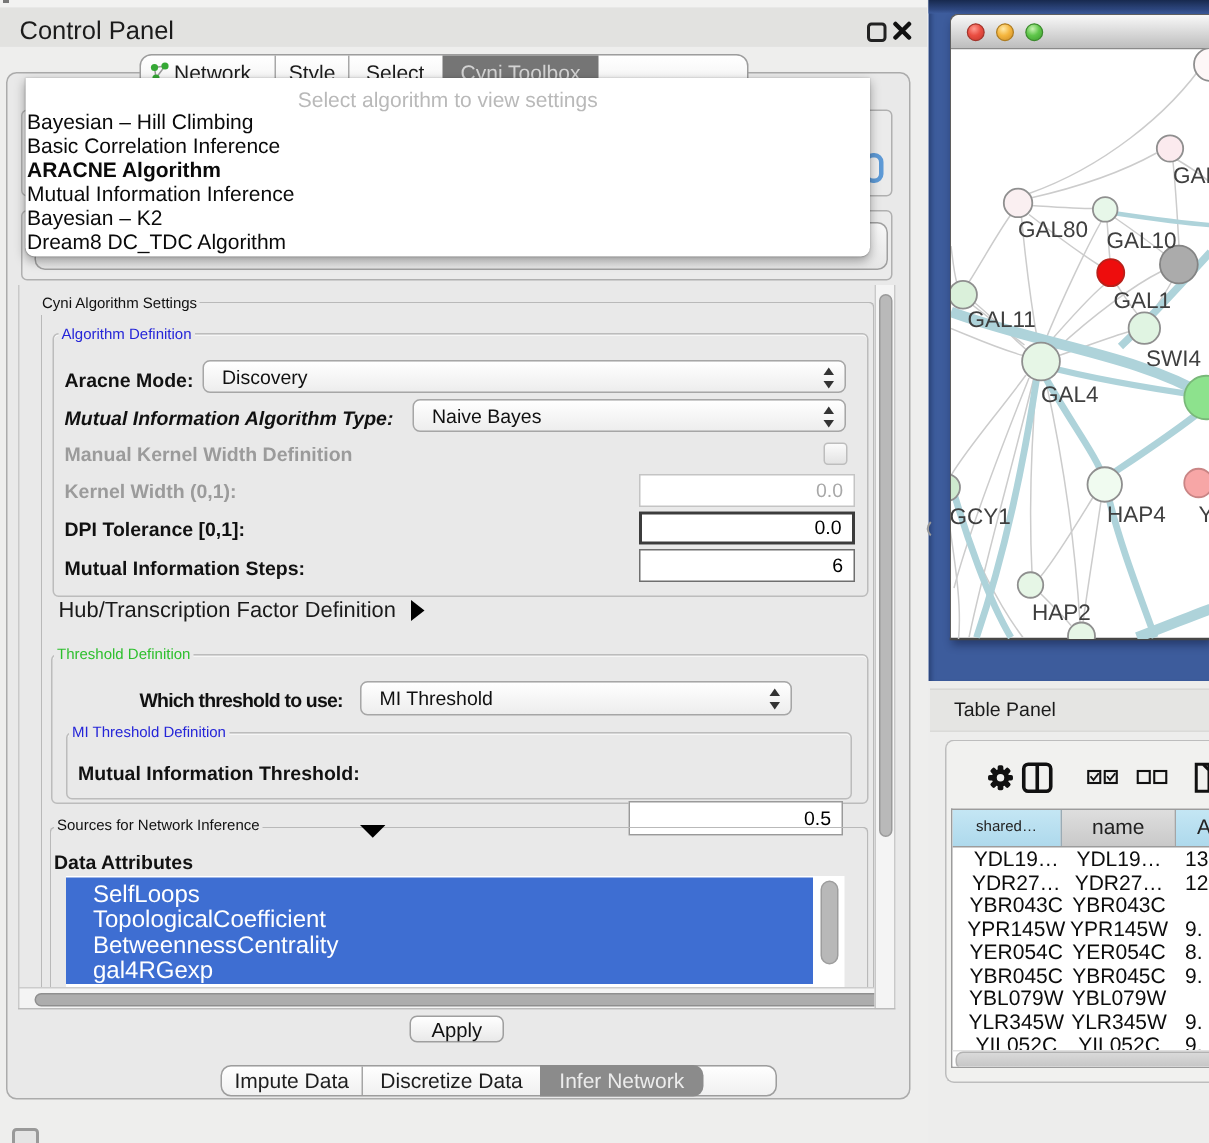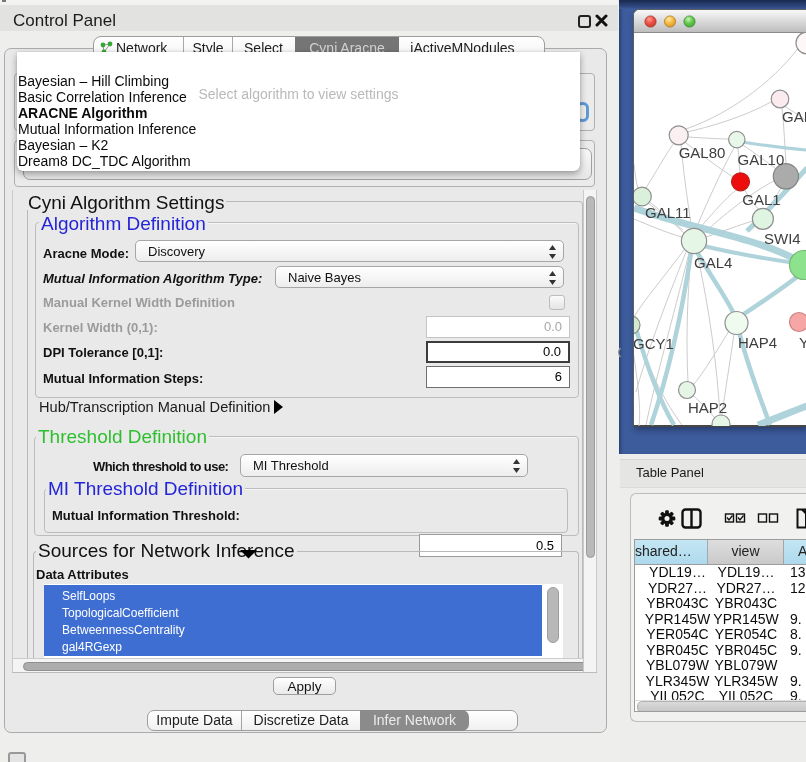--- a/index.html
+++ b/index.html
@@ -1,21 +1,21 @@
 <!DOCTYPE html>
 <html><head>
 <meta charset="utf-8">
 <style>
   html,body{margin:0;padding:0;}
   body{width:806px;height:762px;position:relative;overflow:hidden;
        background:#ededec;font-family:"Liberation Sans",sans-serif;
        -webkit-font-smoothing:antialiased;}
   .abs{position:absolute;}
   .etched{border:1px solid #bcbcbc;border-radius:4px;box-shadow:inset 0 1px 0 rgba(255,255,255,.6);}
-  .glabel{position:absolute;background:#e9e9e9;padding:0 2px;font-size:19px;line-height:15px;}
+  .glabel{position:absolute;background:#e9e9e9;padding:0 2px;font-size:10px;line-height:15px;}
   .blabel{position:absolute;font-size:13px;font-weight:bold;color:#111;}
   .field{position:absolute;background:#fff;font-size:13px;text-align:right;line-height:20px;padding-right:7px;box-sizing:border-box;}
   .combo{position:absolute;background:linear-gradient(#ffffff,#ededed);border:1px solid #a6a6a6;border-radius:5px;box-sizing:border-box;font-size:13px;color:#111;}
   .combo .ctext{position:absolute;left:12px;top:3px;}
   .combo svg{position:absolute;right:6px;top:3px;}
 </style>
 </head>
 <body>
 
 <div class="abs" style="left:0;top:0;width:618px;height:5px;background:#f2f2f1;"></div>
@@ -64,21 +64,21 @@
 
 <div class="blabel" style="left:43px;top:320px;color:#9b9b9b;">Kernel Width (0,1):</div>
 <div class="field" style="left:426px;top:316px;width:144px;height:22px;border:1px solid #c4c4c4;color:#a8a8a8;">0.0</div>
 
 <div class="blabel" style="left:43px;top:345px;">DPI Tolerance [0,1]:</div>
 <div class="field" style="left:426px;top:341px;width:144px;height:22px;border:2px solid #3c3c3c;color:#000;line-height:18px;">0.0</div>
 
 <div class="blabel" style="left:43px;top:371px;">Mutual Information Steps:</div>
 <div class="field" style="left:426px;top:366px;width:144px;height:22px;border:1px solid #6f6f6f;color:#000;">6</div>
 
-<div class="abs" style="left:39px;top:399px;font-size:14.6px;color:#1a1a1a;">Hub/Transcription Manual Definition</div>
+<div class="abs" style="left:39px;top:399px;font-size:14.6px;color:#1a1a1a;">Hub/Transcription Factor Definition</div>
 <svg class="abs" style="left:273px;top:400px;" width="11" height="14" viewBox="0 0 11 14">
     <path d="M1 0 L10 7 L1 14 Z" fill="#000"></path>
   </svg>
 
 <div class="abs etched" style="left:34px;top:436px;width:543px;height:98px;"></div>
 <div class="glabel" style="left:36px;top:429px;color:#2ebf2e;">Threshold Definition</div>
 
 <div class="blabel" style="left:93px;top:459px;letter-spacing:-0.55px;">Which threshold to use:</div>
 <div class="combo" style="left:240px;top:454px;width:288px;height:23px;">
   <span class="ctext">MI Threshold</span>
@@ -97,58 +97,57 @@
 <div class="abs" style="left:33px;top:551px;width:544px;height:117px;border:1px solid #b9b9b9;border-bottom:none;border-radius:4px 4px 0 0;"></div>
 <div class="glabel" style="left:36px;top:543px;color:#111;">Sources for Network Inference</div>
 <svg class="abs" style="left:240px;top:550px;" width="17" height="9" viewBox="0 0 17 9">
     <path d="M0 0 L17 0 L8.5 8.5 Z" fill="#000"></path>
   </svg>
 
 <div class="blabel" style="left:36px;top:567px;">Data Attributes</div>
 
 <div class="abs" style="left:44px;top:584px;width:519px;height:74px;background:#fff;"></div>
 <div class="abs" style="left:44px;top:585px;width:498px;height:71px;background:#3e6ed2;"></div>
-<div class="abs" style="left:62px;top:588px;width:460px;font-size:12px;color:#fff;line-height:17px;">SelfLoops<br>TopologicalCoefficient<br>BetweennessCentrality<br>gal4RGexp</div>
+<div class="abs" style="left:62px;top:588px;width:460px;font-size:16px;color:#fff;line-height:17px;">SelfLoops<br>TopologicalCoefficient<br>BetweennessCentrality<br>gal4RGexp</div>
 <div class="abs" style="left:547px;top:587px;width:12px;height:56px;background:#b8b8b8;border:1px solid #9d9d9d;border-radius:6px;box-sizing:border-box;"></div>
 
 <div class="abs" style="left:12px;top:658px;width:571px;height:14px;background:#f4f4f4;border-top:1px solid #ccc;"></div>
 <div class="abs" style="left:23px;top:662px;width:570px;height:9px;background:#adadad;border:1px solid #8f8f8f;border-radius:5px;box-sizing:border-box;"></div>
 <div class="abs" style="left:12px;top:672px;width:585px;height:1px;background:#bbb;"></div>
 
 <div class="abs" style="left:12px;top:190px;width:1px;height:482px;background:#c9c9c9;"></div>
 
 <div class="abs" style="left:583px;top:190px;width:14px;height:482px;background:#f4f4f4;border-left:1px solid #c9c9c9;border-right:1px solid #c9c9c9;box-sizing:border-box;"></div>
 <div class="abs" style="left:585.5px;top:196px;width:9px;height:362px;background:#b9b9b9;border:1px solid #9a9a9a;border-radius:5px;box-sizing:border-box;"></div>
 
 <div class="abs" style="left:273px;top:677px;width:63px;height:18px;background:linear-gradient(#ffffff,#e9e9e9);border:1px solid #9f9f9f;border-radius:5px;font-size:13.5px;color:#111;text-align:center;line-height:17px;box-sizing:border-box;">Apply</div>
 
 <div class="abs" style="left:147px;top:710px;width:321px;height:19px;background:linear-gradient(#ffffff,#f0f0f0);border:1px solid #9d9d9d;border-radius:7px;font-size:14px;color:#1d1d1d;padding-left:48px;">
   <div class="abs" style="left:0;top:0;width:93px;height:19px;text-align:center;line-height:18px;border-right:1px solid #a5a5a5;">Impute Data</div>
   <div class="abs" style="left:94px;top:0;width:118px;height:19px;text-align:center;line-height:18px;">Discretize Data</div>
   <div class="abs" style="left:212px;top:-1px;width:109px;height:21px;background:#8b8b8b;border-radius:0 7px 7px 0;text-align:center;line-height:20px;color:#ececec;">Infer Network</div>
 </div>
 
-<div class="abs" style="left:93px;top:36px;width:452px;height:24px;background:linear-gradient(#ffffff,#f2f2f2);border:1px solid #9d9d9d;border-radius:8px;box-sizing:border-box;font-size:14px;color:#1d1d1d;">
+<div class="abs" style="left:93px;top:36px;width:406px;height:24px;background:linear-gradient(#ffffff,#f2f2f2);border:1px solid #9d9d9d;border-radius:8px;box-sizing:border-box;font-size:14px;color:#1d1d1d;">
   <div class="abs" style="left:0;top:0;width:89px;height:22px;line-height:22px;border-right:1px solid #a8a8a8;">
     <svg style="position:absolute;left:6px;top:4px;" width="13" height="14" viewBox="0 0 13 14">
       <path d="M3 4 L10 3 M3 4 L4 11 M10 3 L4 11" stroke="#9a9a9a" stroke-width="1"></path>
       <circle cx="3" cy="4" r="2.4" fill="#35a835"></circle>
         <circle cx="10" cy="3" r="2.4" fill="#35a835"></circle>
         <circle cx="4" cy="11" r="2.4" fill="#35a835"></circle>
     </svg>
     <span style="position:absolute;left:22px;">Network</span>
   </div>
   <div class="abs" style="left:90px;top:0;width:48px;height:22px;line-height:22px;text-align:center;border-right:1px solid #a8a8a8;">Style</div>
   <div class="abs" style="left:139px;top:0;width:61px;height:22px;line-height:22px;text-align:center;">Select</div>
-  <div class="abs" style="left:201px;top:0;width:104px;height:22px;line-height:22px;text-align:center;background:#757575;color:#d3d3d3;">Cyni Aracne</div>
-  <div class="abs" style="left:305px;top:0;width:127px;height:22px;line-height:22px;text-align:center;">jActiveMNodules</div>
+  <div class="abs" style="left:201px;top:0;width:104px;height:22px;line-height:22px;text-align:center;background:#757575;color:#d3d3d3;">Cyni Toolbox</div>
 </div>
 
 <div class="abs" style="left:17px;top:52px;width:563px;height:119px;background:#ffffff;border-radius:0 0 6px 6px;box-shadow:0 3px 7px rgba(0,0,0,.35),0 0 1px rgba(0,0,0,.3);"></div>
-<div class="abs" style="left:17px;top:58px;width:563px;font-size:14px;color:#b9b9b9;text-align:center;margin-top:28px;">Select algorithm to view settings</div>
+<div class="abs" style="left:17px;top:58px;width:563px;font-size:14px;color:#b9b9b9;text-align:center;">Select algorithm to view settings</div>
 <div class="abs" style="left:18px;top:73px;width:560px;font-size:14px;color:#0a0a0a;line-height:16px;">Bayesian – Hill Climbing<br>Basic Correlation Inference<br><b>ARACNE Algorithm</b><br>Mutual Information Inference<br>Bayesian – K2<br>Dream8 DC_TDC Algorithm</div>
 
 <div class="abs" style="left:619px;top:0;width:187px;height:454px;background:#3d5c9c;box-shadow:inset 4px 0 3px -2px #2a4378;">
   <div class="abs" style="left:0;top:0;width:187px;height:9px;background:linear-gradient(#17294e,#2e477f 70%,#3d5c9c);"></div>
 </div>
 
 <div class="abs" style="left:633px;top:9px;width:173px;height:418px;border:1px solid #5f5f5f;border-bottom:2px solid #474747;border-right:none;border-radius:6px 0 0 0;box-sizing:border-box;background:#fff;box-shadow:2px 3px 6px rgba(10,20,50,.45);">
   <div class="abs" style="left:0;top:0;width:172px;height:22px;background:linear-gradient(#f8f8f8,#bdbdbd);border-bottom:1px solid #8a8a8a;border-radius:6px 0 0 0;">
     <svg style="position:absolute;left:9px;top:3px;" width="70" height="16" viewBox="0 0 70 16">
       <defs>
@@ -279,22 +278,22 @@
     <path d="M70 9.5 L72 12 L75.5 7.5 M81 9.5 L83 12 L86.5 7.5" stroke-width="1.3"></path>
     <rect x="101.5" y="6" width="8" height="8"></rect>
     <rect x="112.5" y="6" width="8" height="8"></rect>
   </g>
 
   <path d="M140.5 1.5 L149 1.5 L149 19.5 L140.5 19.5 Z M145 1.5 L149 5.5" fill="none" stroke="#111" stroke-width="2"></path>
 </svg>
 
 <div class="abs" style="left:634px;top:539px;width:172px;height:173px;background:#fff;border:1px solid #9c9c9c;border-right:none;box-sizing:border-box;overflow:hidden;">
 
-  <div class="abs" style="left:0;top:0;width:73px;height:24px;background:linear-gradient(#c4e6f4,#aed9ec);border-right:1px solid #9aabb5;box-sizing:border-box;font-size:14px;color:#222;line-height:23px;">shared…</div>
-  <div class="abs" style="left:73px;top:0;width:76px;height:24px;background:linear-gradient(#dedede,#c9c9c9);border-right:1px solid #a5a5a5;box-sizing:border-box;font-size:14px;color:#222;text-align:center;line-height:23px;">view</div>
+  <div class="abs" style="left:0;top:0;width:73px;height:24px;background:linear-gradient(#c4e6f4,#aed9ec);border-right:1px solid #9aabb5;box-sizing:border-box;font-size:10px;color:#222;text-align:center;line-height:23px;">shared…</div>
+  <div class="abs" style="left:73px;top:0;width:76px;height:24px;background:linear-gradient(#dedede,#c9c9c9);border-right:1px solid #a5a5a5;box-sizing:border-box;font-size:14px;color:#222;text-align:center;line-height:23px;">name</div>
   <div class="abs" style="left:149px;top:0;width:23px;height:24px;background:linear-gradient(#c4e6f4,#aed9ec);font-size:14px;color:#222;line-height:23px;padding-left:14px;">A</div>
   <div class="abs" style="left:0;top:24px;width:172px;height:1px;background:#9c9c9c;"></div>
 
   <div class="abs" style="left:0;top:25px;width:73px;font-size:14px;color:#0c0c0c;text-align:center;line-height:15.5px;padding-left:6px;">YDL19…<br>YDR27…<br>YBR043C<br>YPR145W<br>YER054C<br>YBR045C<br>YBL079W<br>YLR345W<br>YIL052C</div>
   <div class="abs" style="left:73px;top:25px;width:76px;font-size:14px;color:#0c0c0c;text-align:center;line-height:15.5px;">YDL19…<br>YDR27…<br>YBR043C<br>YPR145W<br>YER054C<br>YBR045C<br>YBL079W<br>YLR345W<br>YIL052C</div>
   <div class="abs" style="left:155px;top:25px;width:20px;font-size:14px;color:#0c0c0c;line-height:15.5px;">13<br>12.<br>&nbsp;<br>9.<br>8.<br>9.<br>&nbsp;<br>9.<br>9.</div>
 
   <div class="abs" style="left:0;top:160px;width:172px;height:13px;background:#fdfdfd;border-top:1px solid #e0e0e0;"></div>
   <div class="abs" style="left:2px;top:161px;width:172px;height:10px;background:linear-gradient(#dadada,#c4c4c4);border:1px solid #b2b2b2;border-radius:5px;"></div>
 </div>

